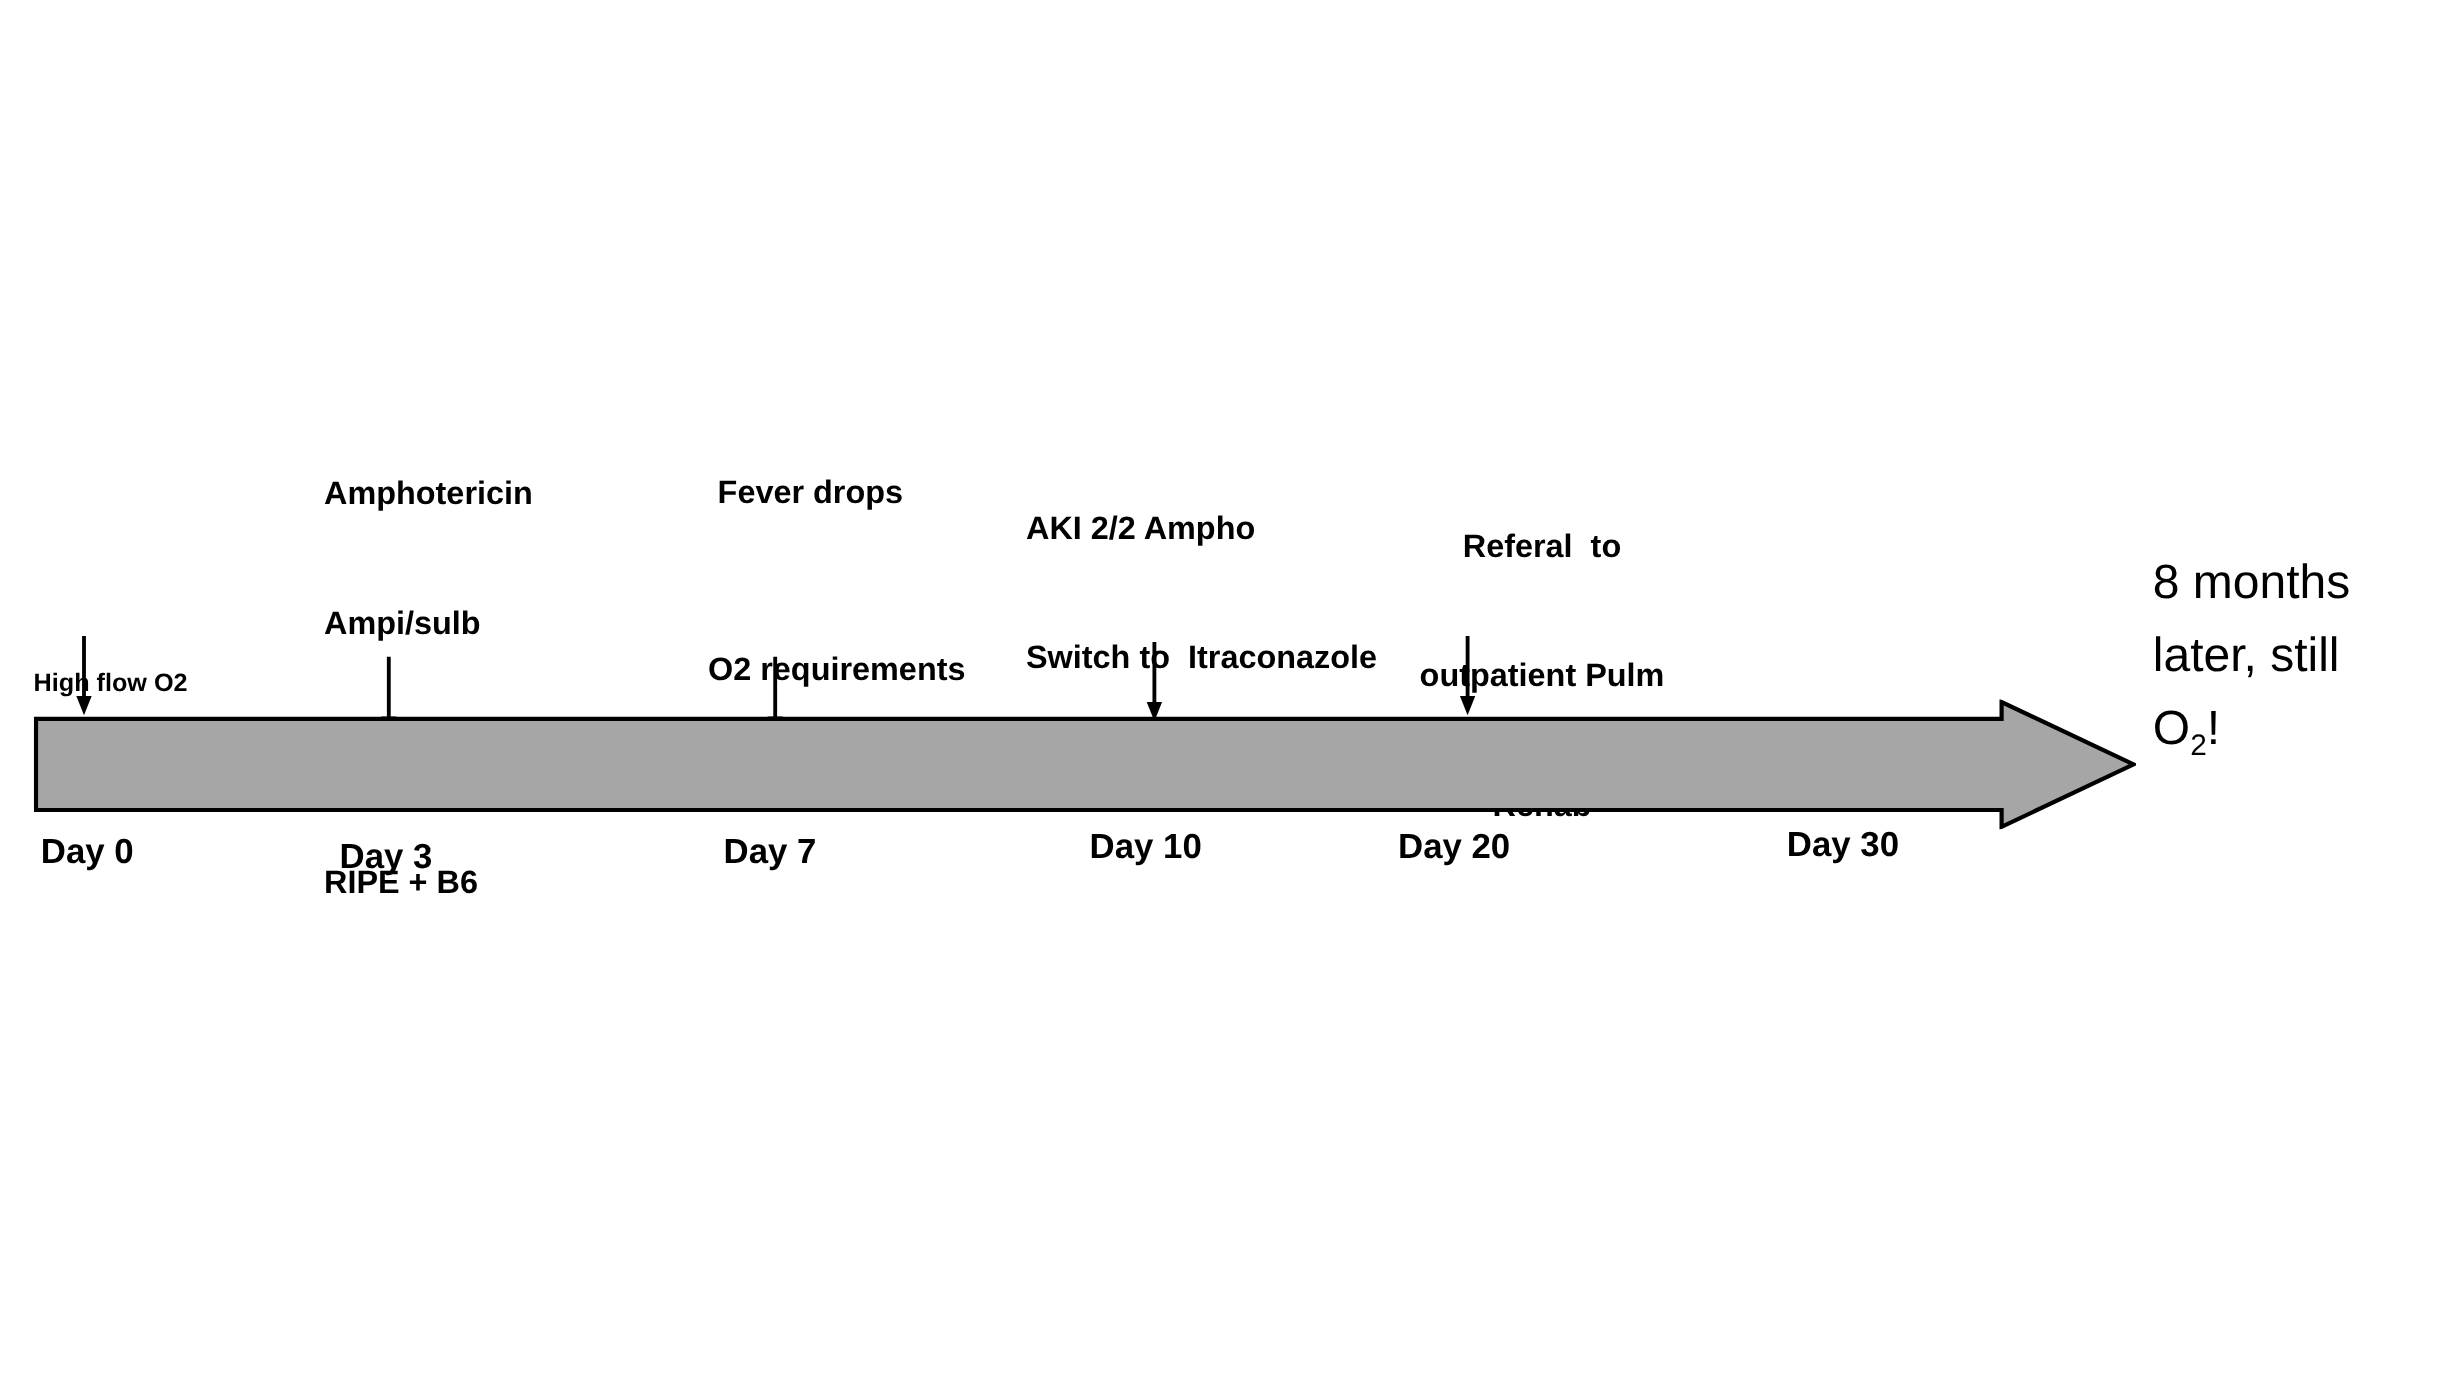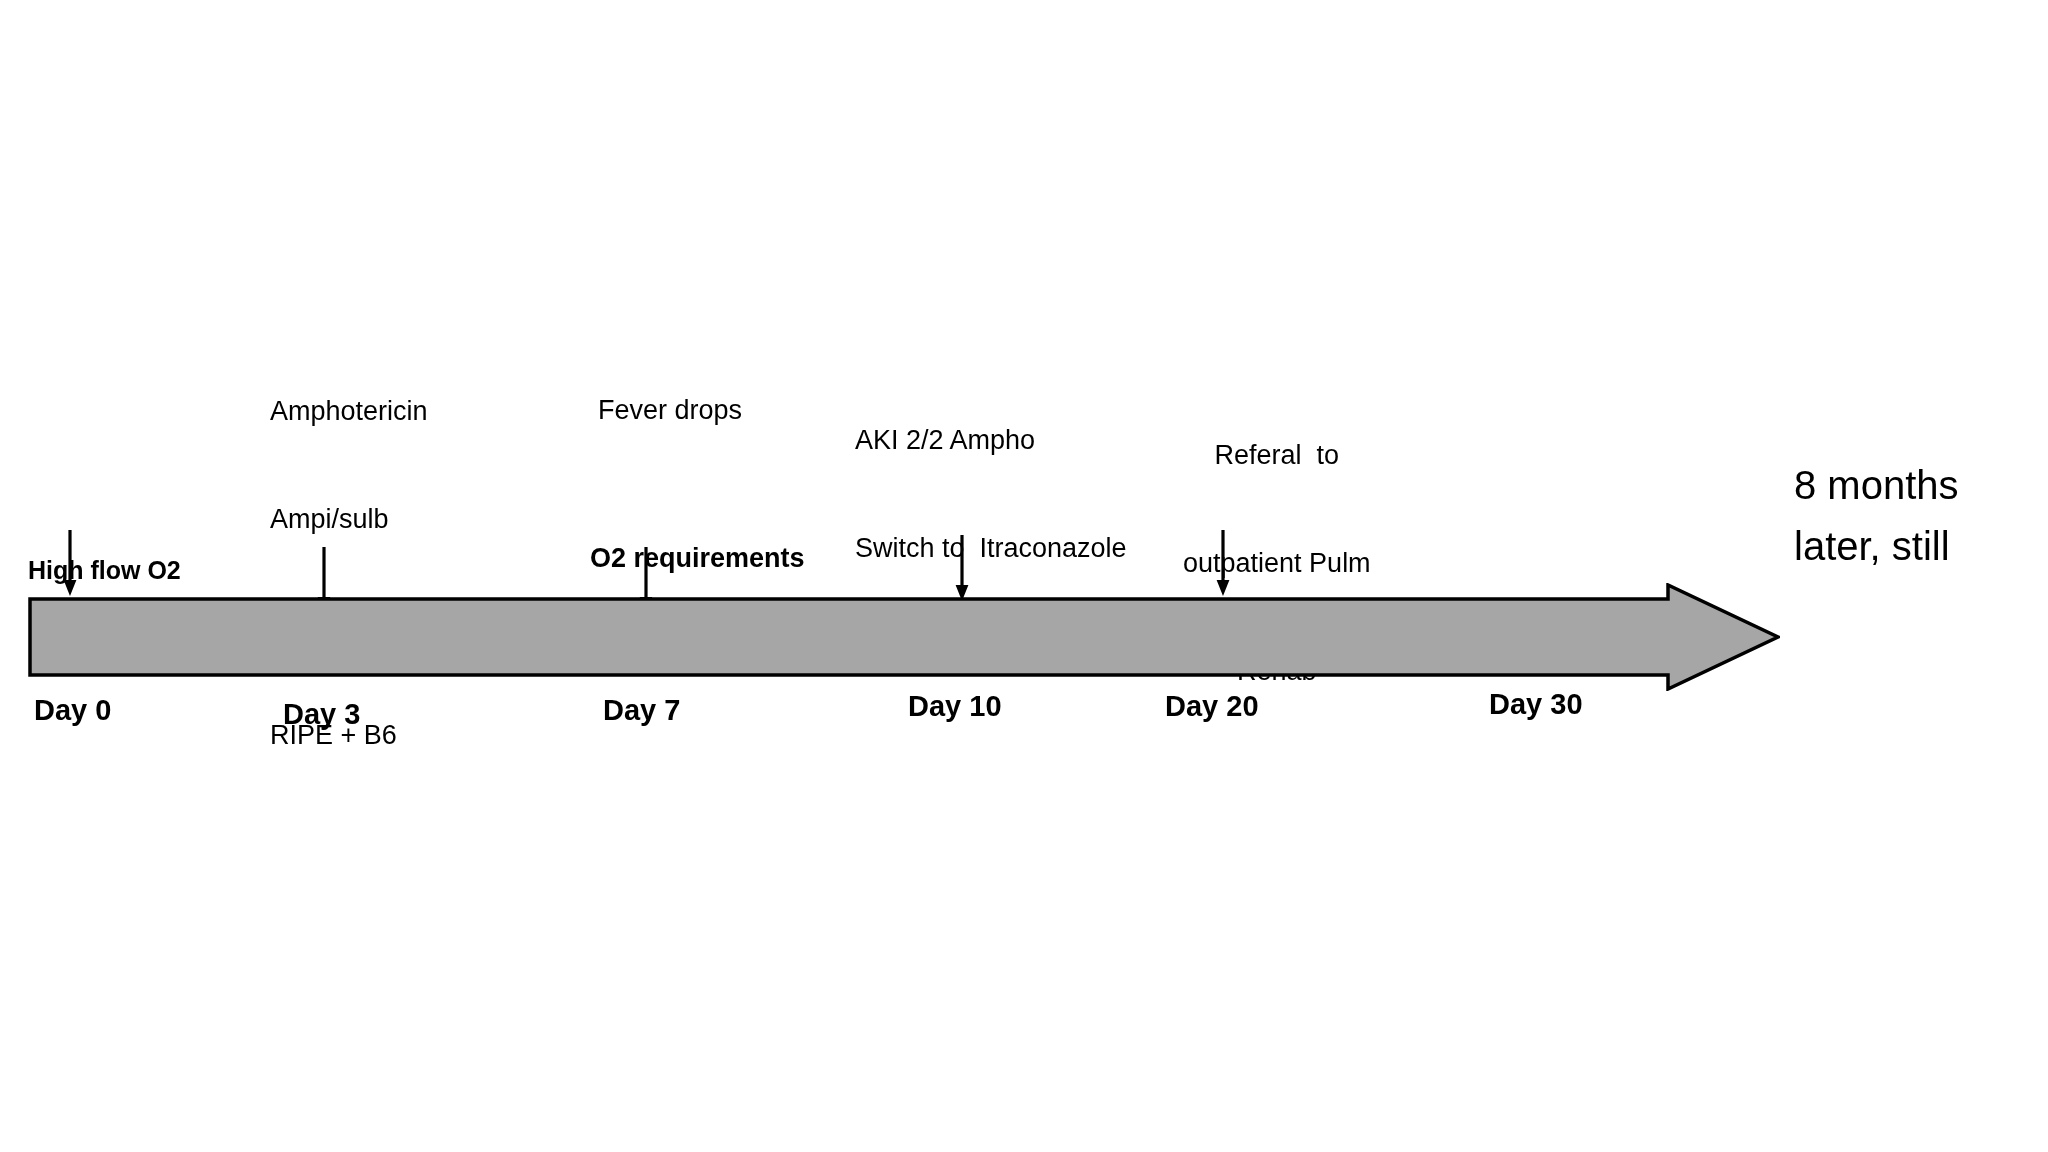--- a/index.html
+++ b/index.html
@@ -41,25 +41,25 @@
     position: absolute;
     white-space: pre;
     line-height: 36px;
     font-size: 27px;
     font-weight: 400;
     color: #000000;
   }
   .note.bold { font-weight: 700; }
   .note.red  { color: #FF0000; font-weight: 700; }
   .note.small-bold {
-    font-size: 25px;
+    font-size: 21px;
     font-weight: 700;
     line-height: 28px;
   }
-  .note-line { display: block; }
+  .note-line { display: block; font-weight: bold; }
 
   
   .day-label {
     position: absolute;
     font-size: 29px;
     font-weight: 700;
     white-space: nowrap;
     color: #000000;
     margin-top: 32px;
   }
@@ -163,15 +163,16 @@
   <div class="day-label" style="left:34px; top:662px;">Day 0</div>
   <div class="day-label" style="left:283px; top:666px;">Day 3</div>
   <div class="day-label" style="left:603px; top:662px;">Day 7</div>
   <div class="day-label" style="left:908px; top:658px;">Day 10</div>
   <div class="day-label" style="left:1165px; top:658px;">Day 20</div>
   <div class="day-label" style="left:1489px; top:656px;">Day 30</div>
 
   <div class="outcome">
     <div>8 months</div>
     <div>later, still</div>
+    <div><span>O</span><span class="sub">2</span><span>!</span></div>
   </div>
 
 </div>
 
 </body></html>

